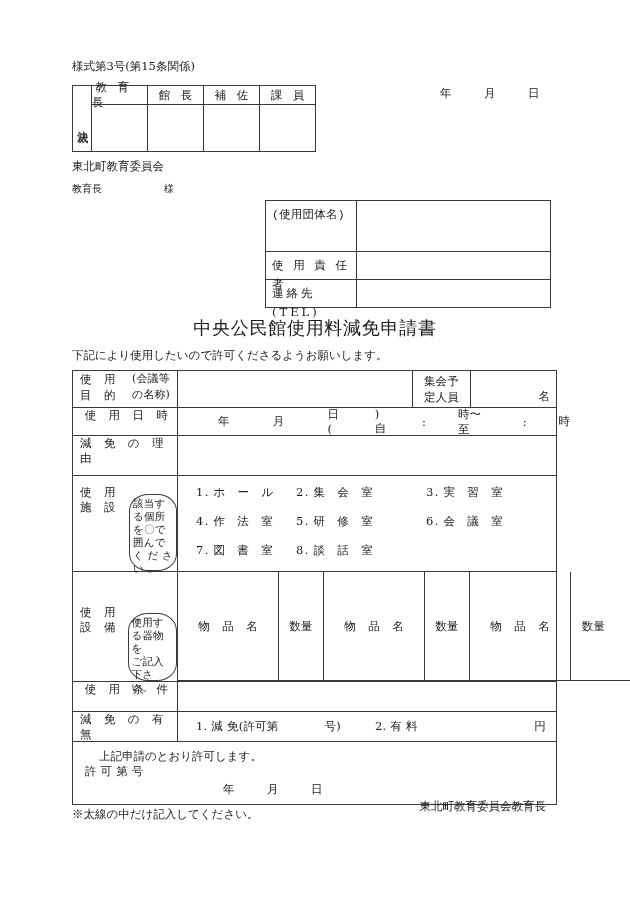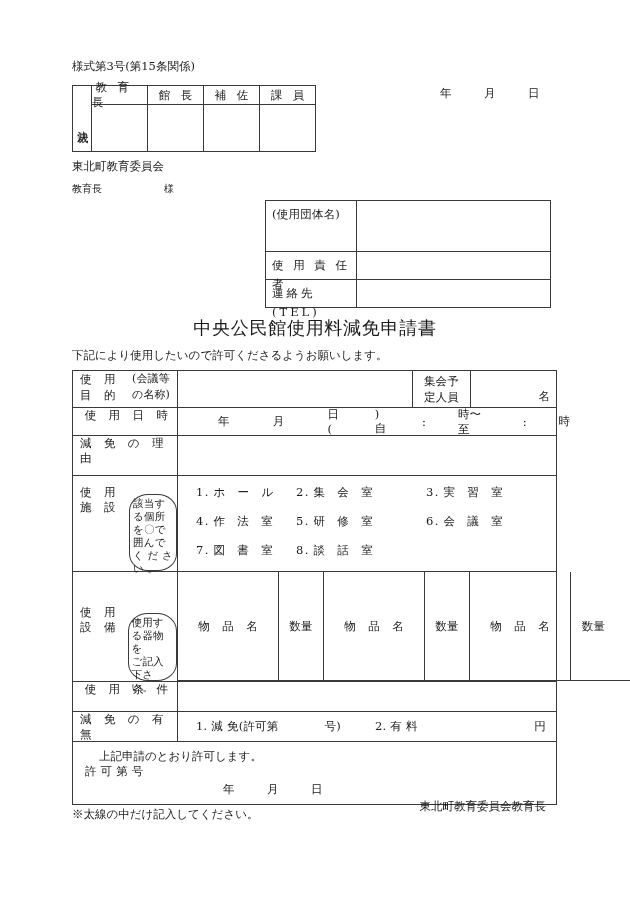--- a/index.html
+++ b/index.html
@@ -81,21 +81,21 @@
   }
   .app-row { display: flex; border-bottom: 1px solid #3a3a3a; }
   .app-row:last-child { border-bottom: none; }
   .app-label {
     width: 91px;
     border-right: 1px solid #3a3a3a;
     padding: 4px 0 4px 6px;
     line-height: 19px;
   }
   .app-label .l1 { letter-spacing: 0.26em; display: block; }
-  .app-label .l2 { display: block; letter-spacing: 0.02em; }
+  .app-label .l2 { display: block; letter-spacing: 0.02em; font-family: Liberation Mono, monospace; }
   .app-value { flex: 1; }
   .app-row.tall .app-label { height: 50px; }
   .app-row.short .app-label { height: 27px; line-height: 19px; }
 
   
   #doc-title {
     left: 0; top: 316px; width: 630px;
     text-align: center;
     font-size: 18px;
     letter-spacing: 0.04em;

